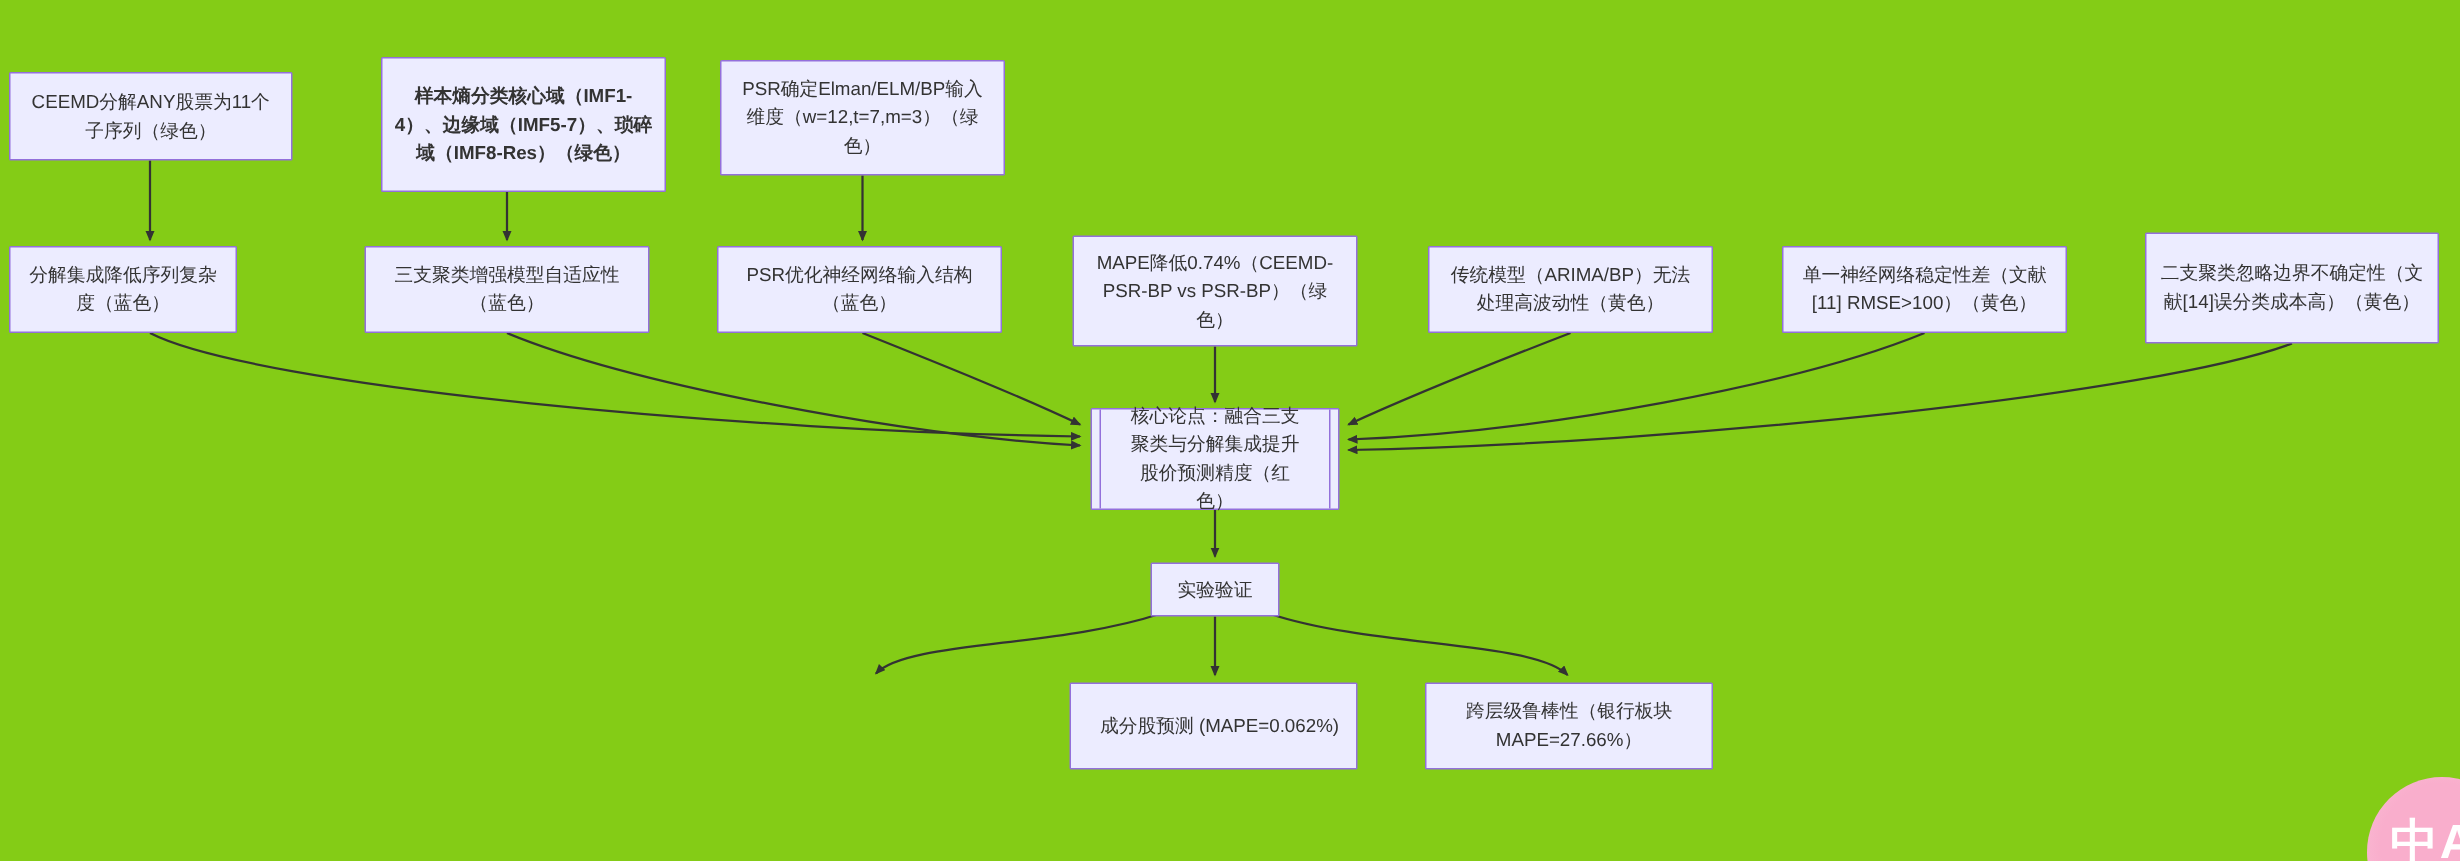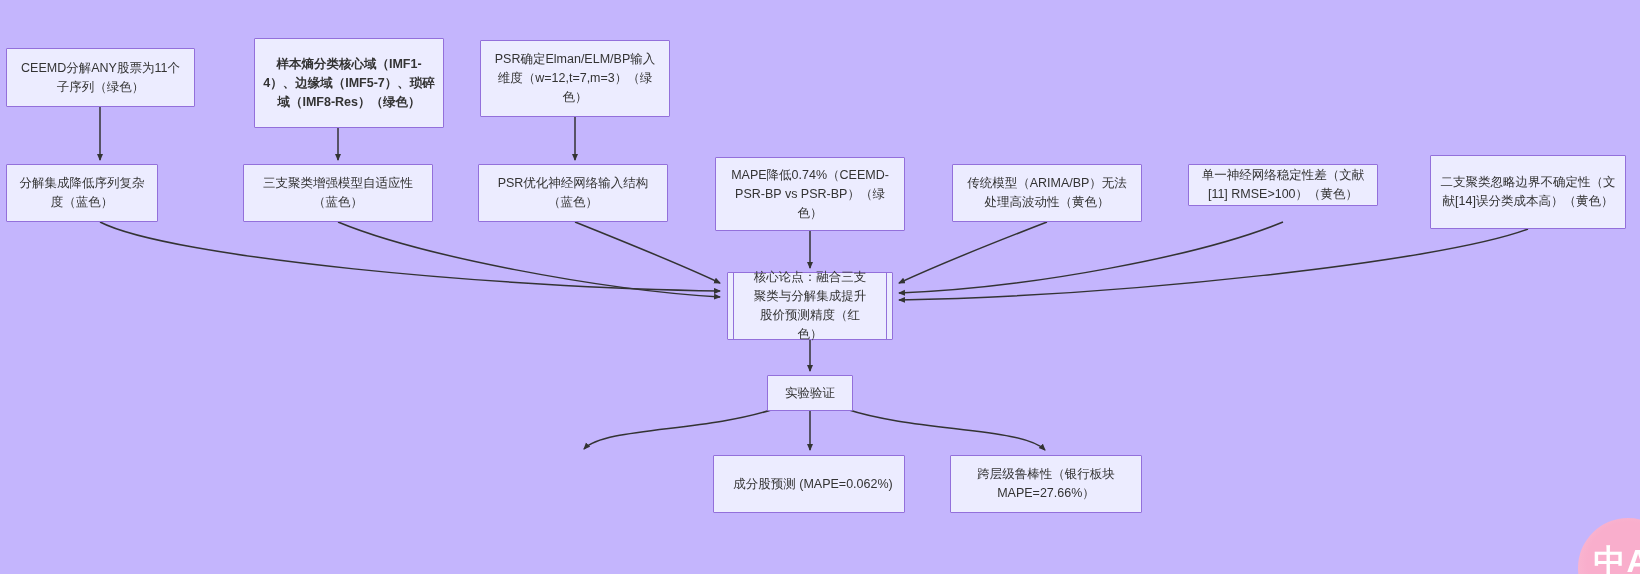--- a/index.html
+++ b/index.html
@@ -1,19 +1,19 @@
 <!DOCTYPE html>
 <html><head>
 <meta charset="utf-8">
 <style>
   html,body{margin:0;padding:0;background:#ffffff;}
   #canvas{
     position:relative;
     width:1640px;height:574px;
-    background:#c4b5fd;
+    background:#84cc16;
     overflow:hidden;
     font-family:"Liberation Sans","DejaVu Sans",sans-serif;
   }
   #edge-layer{position:absolute;left:0;top:0;width:1640px;height:574px;}
   .node{
     position:absolute;
     background:#ECECFF;
     border:1px solid #9370DB;
     border-radius:1px;
     box-sizing:border-box;
@@ -84,21 +84,21 @@
   <div class="node" style="left:6px;top:164px;width:152px;height:58px;">分解集成降低序列复杂度（蓝色）</div>
 
   <div class="node" style="left:478px;top:164px;width:190px;height:58px;">PSR优化神经网络输入结构（蓝色）</div>
 
   <div class="node" style="left:243px;top:164px;width:190px;height:58px;">三支聚类增强模型自适应性（蓝色）</div>
 
   <div class="node" style="left:715px;top:157px;width:190px;height:74px;">MAPE降低0.74%（CEEMD-PSR-BP vs PSR-BP）（绿色）</div>
 
   <div class="node" style="left:952px;top:164px;width:190px;height:58px;">传统模型（ARIMA/BP）无法处理高波动性（黄色）</div>
 
-  <div class="node" style="left:1188px;top:164px;width:190px;height:42px;">单一神经网络稳定性差（文献[11] RMSE&gt;100）（黄色）</div>
+  <div class="node" style="left:1188px;top:164px;width:190px;height:58px;">单一神经网络稳定性差（文献[11] RMSE&gt;100）（黄色）</div>
 
   <div class="node" style="left:1430px;top:155px;width:196px;height:74px;">二支聚类忽略边界不确定性（文献[14]误分类成本高）（黄色）</div>
 
   <div class="node subroutine" style="left:727px;top:272px;width:166px;height:68px;padding:2px 24px;">核心论点：融合三支聚类与分解集成提升股价预测精度（红色）</div>
 
   <div class="node" style="left:767px;top:375px;width:86px;height:36px;">实验验证</div>
 
 
   <div class="node" style="left:713px;top:455px;width:192px;height:58px;padding-left:16px;">成分股预测 (MAPE=0.062%)</div>
 

